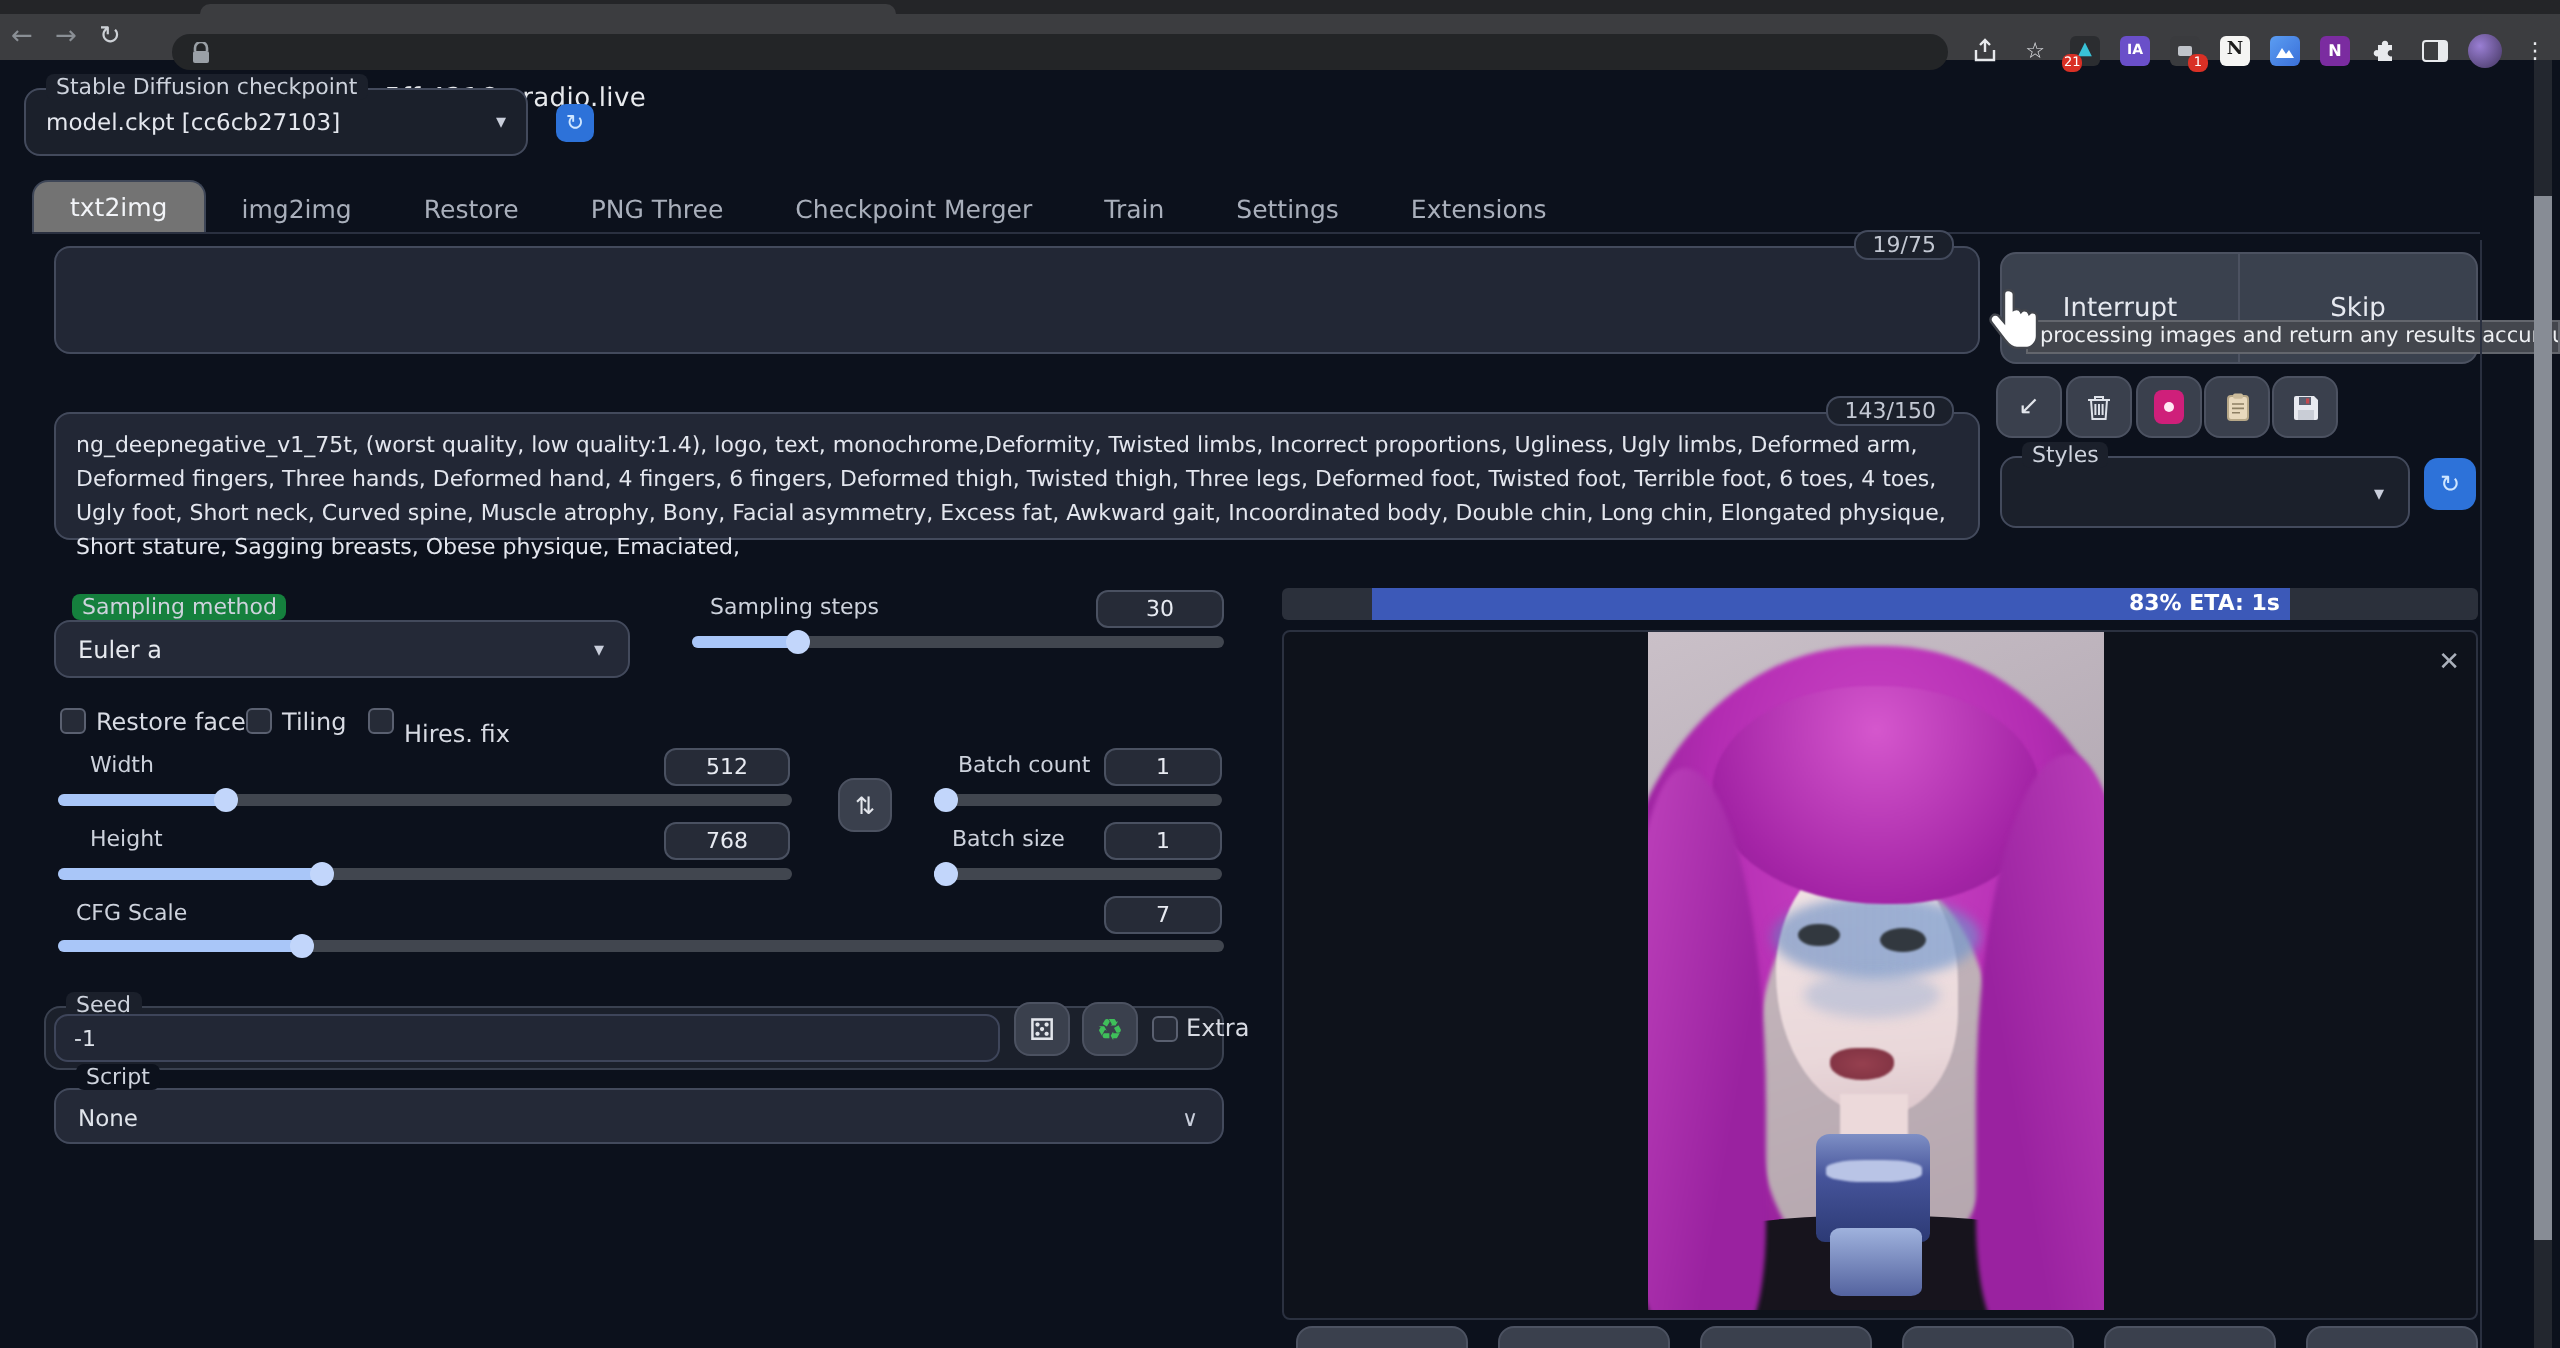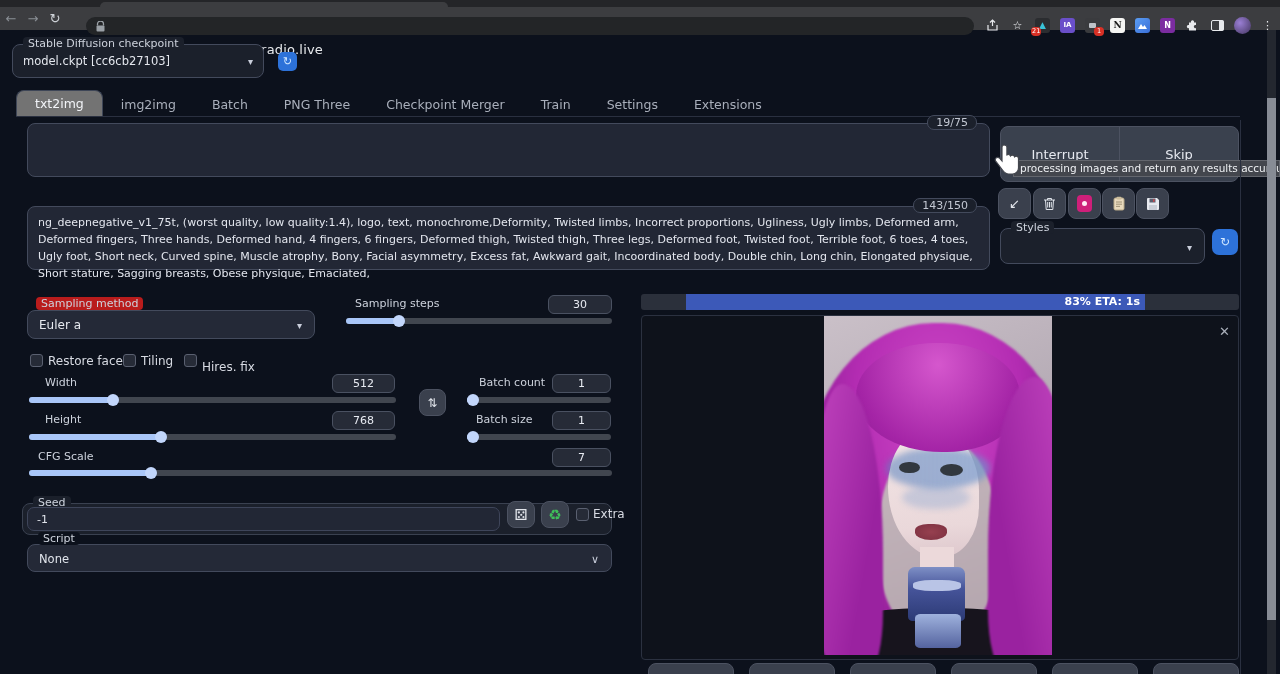--- a/index.html
+++ b/index.html
@@ -165,21 +165,21 @@
   <div class="grp" style="left:12px; top:44px; width:252px; height:34px;">
     <span class="legend">Stable Diffusion checkpoint</span>
     <span class="abs" style="left:10px; top:9px; font-size:11.5px; color:#e4e7ee;">model.ckpt [cc6cb27103]</span>
     <span class="chev" style="right:10px; top:11px;">▾</span>
   </div>
   <div class="bluebtn" style="left:278px; top:52px; width:19px; height:19px;">↻</div>
 
   <div id="tabs">
     <div class="tab active">txt2img</div>
     <div class="tab">img2img</div>
-    <div class="tab">Batch</div>
+    <div class="tab">Restore</div>
     <div class="tab">PNG Three</div>
     <div class="tab">Checkpoint Merger</div>
     <div class="tab">Train</div>
     <div class="tab">Settings</div>
     <div class="tab">Extensions</div>
   </div>
   <div id="tabline"></div>
 
   <div class="grp" style="left:27px; top:123px; width:963px; height:54px; background:#222735;">
     <span class="counter">19/75</span>
@@ -226,21 +226,21 @@
       </svg>
   </div>
 
   <div class="grp" style="left:1000px; top:228px; width:205px; height:36px;">
     <span class="legend">Styles</span>
     <span class="chev" style="right:12px; top:13px;">▾</span>
   </div>
   <div class="bluebtn" style="left:1212px; top:229px; width:26px; height:26px; border-radius:7px; font-size:12px;">↻</div>
 
   <div class="grp" style="left:27px; top:310px; width:288px; height:29px; background:#242937;">
-    <span class="legend on-page" style="top:-14px; left:8px; background:#b91c1c;">Sampling method</span>
+    <span class="legend on-page" style="top:-14px; left:8px; background:#15803d;">Sampling method</span>
     <span class="abs" style="left:11px; top:7px; font-size:12px; color:#e6e9ef;">Euler a</span>
     <span class="chev" style="right:12px; top:9px;">▾</span>
   </div>
   <span class="lbl" style="left:355px; top:297px;">Sampling steps</span>
   <div class="numbox" style="left:548px; top:295px; width:64px;">30</div>
   <div class="track" style="left:346px; top:318px; width:266px;">
     <div class="fill" style="width: 20%;">
         <span class="thumb"></span>
       </div>
   </div>

